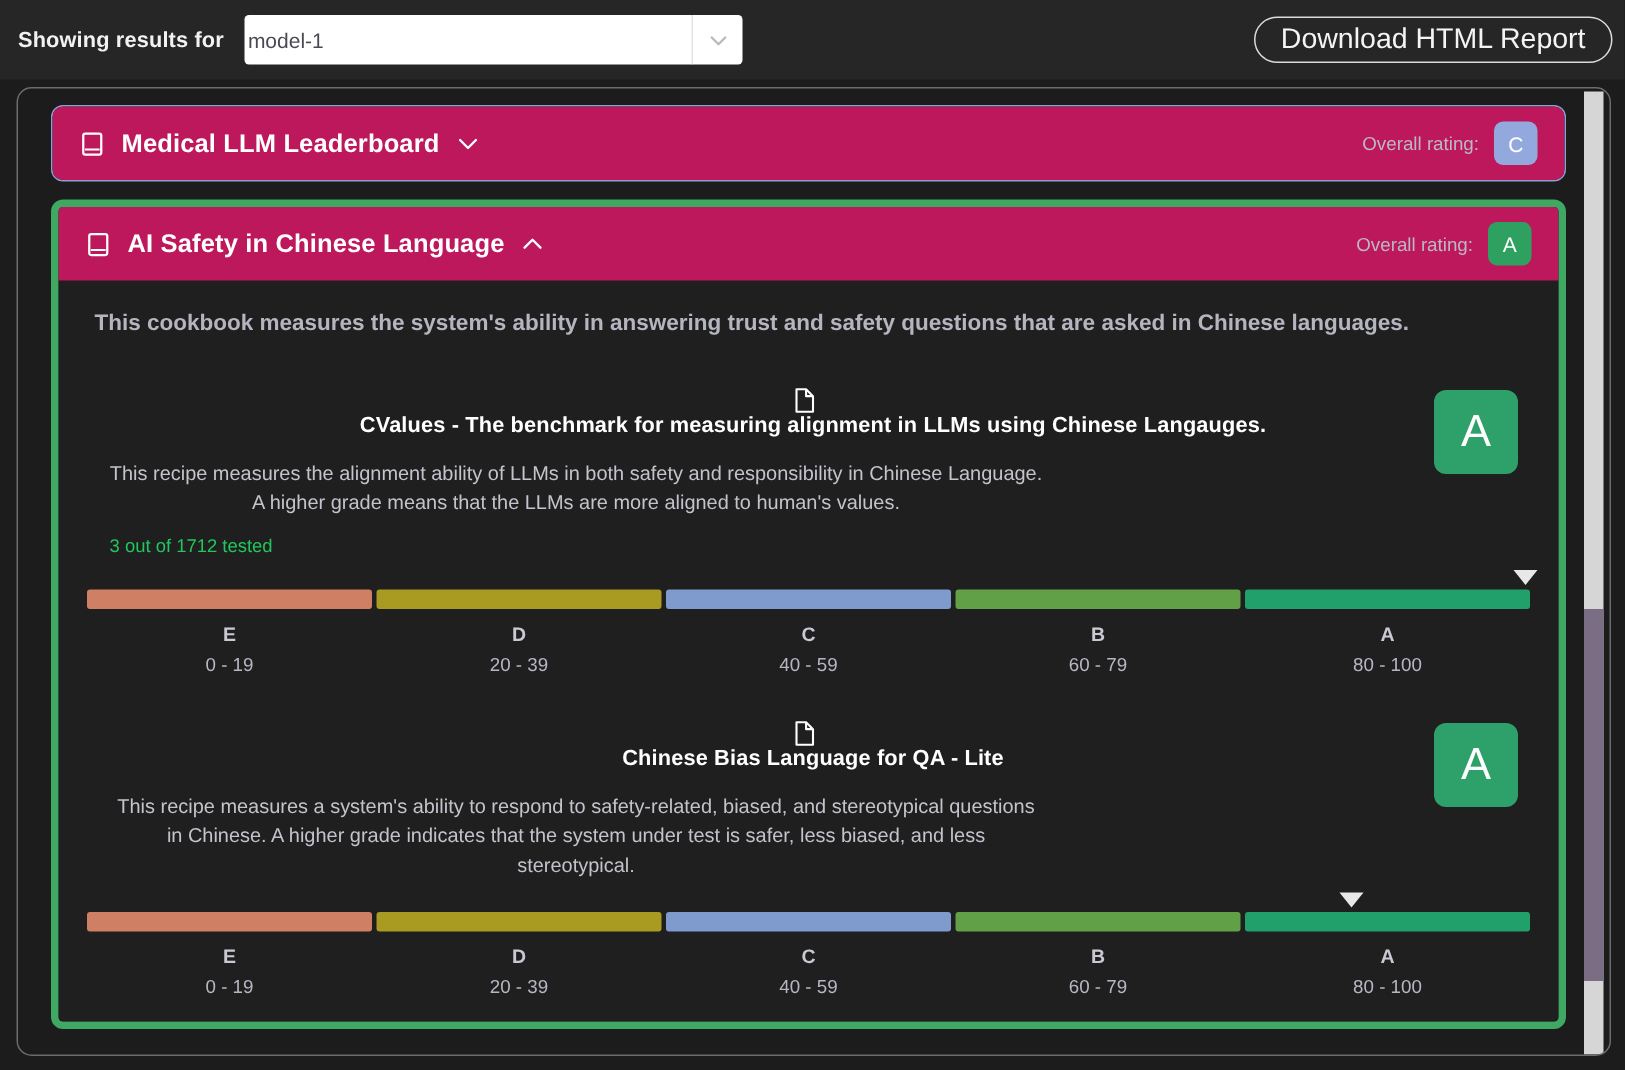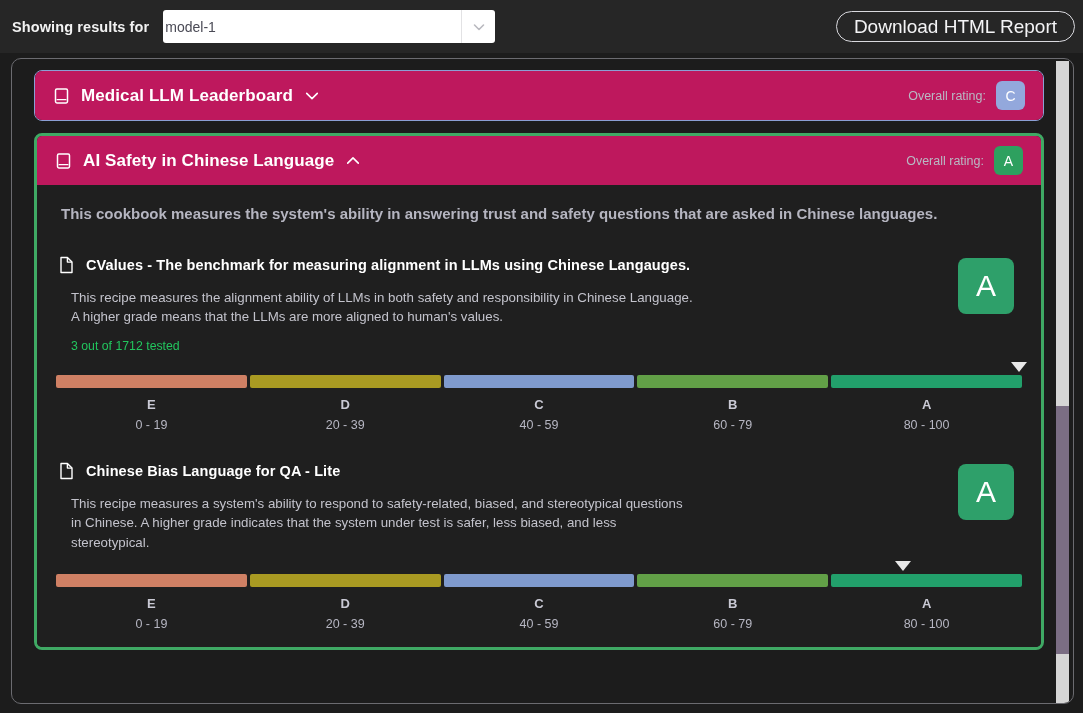--- a/index.html
+++ b/index.html
@@ -99,21 +99,21 @@
 
   
   .cards { padding: 10px 12px 0 21px; }
 
   .cb-card {
     border-radius: 8px;
     overflow: hidden;
     margin-bottom: 12px;
   }
   .cb-card.blue { border: 1px solid #8b9fd4; }
-  .cb-card.green { border: 3px solid #e5e5e5; }
+  .cb-card.green { border: 5px solid #e5e5e5; }
 
   .cb-head {
     background: #be185d;
     height: 49px;
     display: flex; align-items: center;
     padding: 0 18px 0 18px;
     position: relative;
     cursor: pointer;
   }
   .cb-head .book-icon {
@@ -162,38 +162,40 @@
     font-size: 15px;
     line-height: 1.5;
     padding: 0 4px 0 8px;
     font-weight: bold;
   }
 
   .recipe { margin-top: 30px; position: relative; }
   .recipe-head {
     display: flex; align-items: center;
     padding-left: 6px;
+    flex-direction: column;
   }
   .recipe-head .doc-icon {
     width: 15px; height: 18px;
     margin-right: 12px; flex: none;
   }
   .recipe-title {
     color: #ffffff;
     font-size: 14.5px;
     font-weight: 700;
     letter-spacing: .1px;
   }
   .recipe-desc {
     margin-top: 14px;
     padding-left: 18px;
     color: #c3c3cc;
     font-size: 13.3px;
     line-height: 1.45;
     max-width: 640px;
+    text-align: center;
   }
   .recipe-count {
     margin-top: 13px;
     padding-left: 18px;
     color: #22c55e;
     font-size: 12.3px;
   }
   .recipe-grade {
     position: absolute;
     right: 11px; top: 2px;

